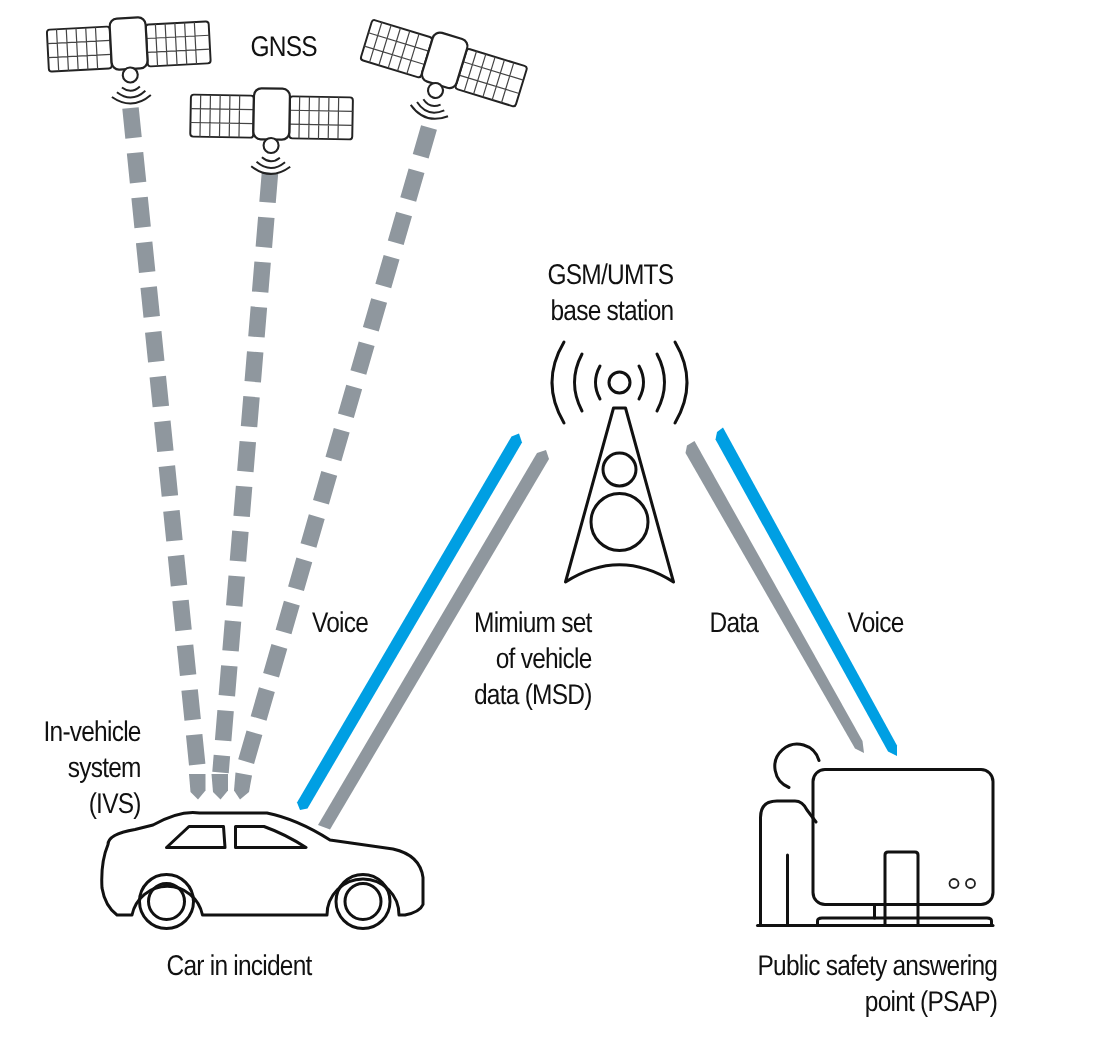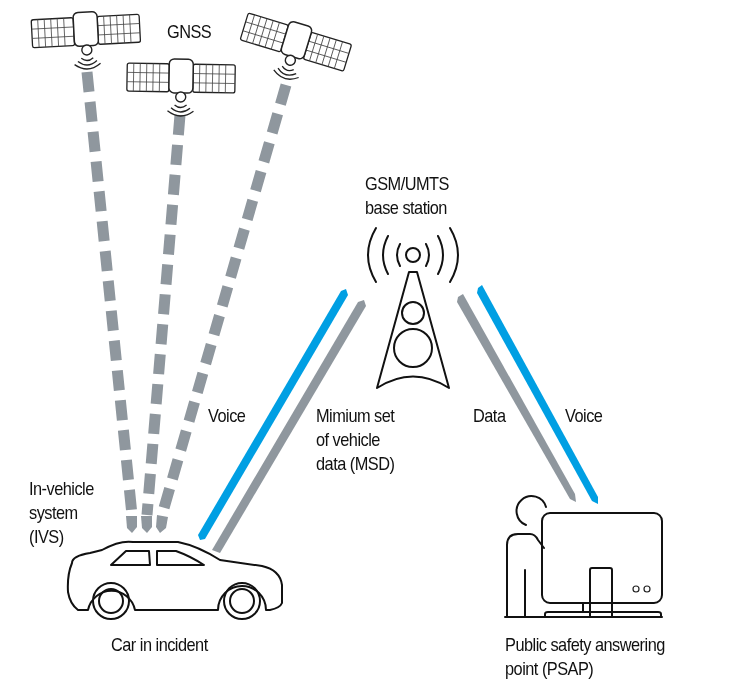--- a/index.html
+++ b/index.html
@@ -1,17 +1,17 @@
 <!DOCTYPE html>
 <html><head>
 <meta charset="utf-8">
 <style>
   html, body { margin: 0; padding: 0; background: #ffffff; }
   body { width: 734px; height: 693px; position: relative; overflow: hidden; font-family: "Liberation Sans", sans-serif; }
-  #stage { position: absolute; left: 0; top: 0; width: 734px; height: 693px; }
+  #stage { position: absolute; left: 0; top: 0; width: 734px; height: 693px; text-align: right; }
   .lbl { position: absolute; font-family: "Liberation Sans", sans-serif; font-size: 19px; color: #111111; line-height: 24px; letter-spacing: -0.6px; transform: scaleX(0.86); transform-origin: left top; white-space: nowrap; }
   .lbl span { display: block; }
   svg .ink { fill: none; stroke: #111111; stroke-width: 2; stroke-linejoin: round; stroke-linecap: round; }
   svg .ink-thin { fill: none; stroke: #222222; stroke-width: 1.2; }
 </style>
 </head>
 <body>
 
 <div id="stage">
 <svg width="734" height="693" viewBox="0 0 734 693" xmlns="http://www.w3.org/2000/svg">

